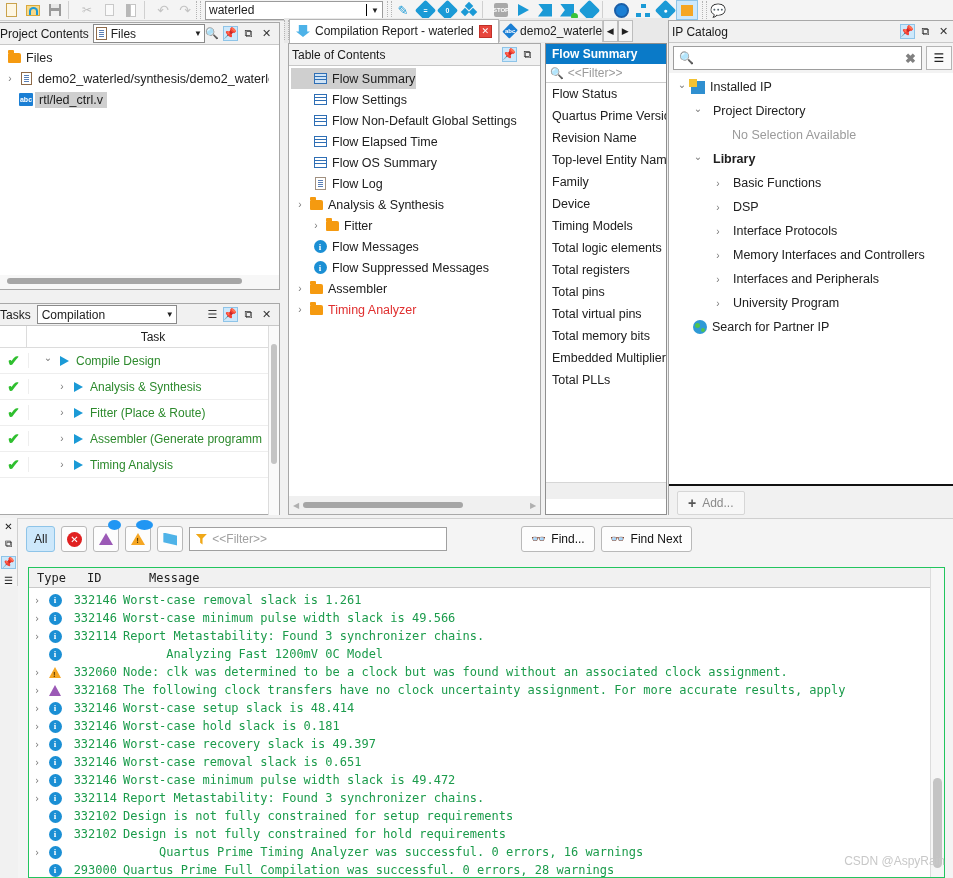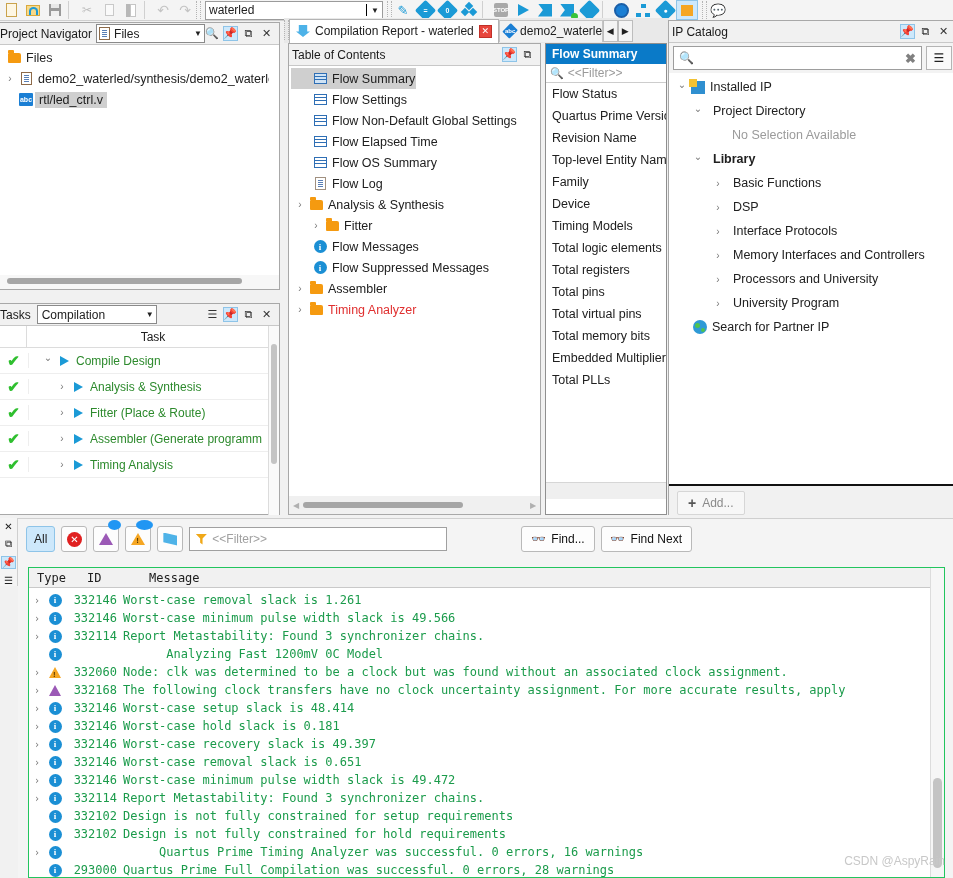--- a/index.html
+++ b/index.html
@@ -229,21 +229,21 @@
       </div>
     <div class="tb-ico" style="background:#cde8fb;border:1px solid #8ec4e8;">
       <div style="width:12px;height:11px;background:#f5a623;"></div>
     </div>
     <div class="grip" style="margin-left:4px;"></div>
     <div class="tb-ico" style="color:#1b7fd4;font-size:13px;">💬</div>
   </div>
 
   <div class="panel" style="left:-4px; top:22px; width:284px; height:268px;">
     <div class="panel-head">
-      <span class="panel-title">Project Navigator</span>
+      <span class="panel-title">Project Contents</span>
       <div class="combo-small" style="width:152px; margin-left:4px;">
         <span class="doc-ico"></span>
         <span>Files</span>
         <span class="cb-arrow">▼</span>
       </div>
       <div class="hdr-btns">
         <span class="hbtn">🔍</span>
         <span class="hbtn pinned">📌</span>
         <span class="hbtn">⧉</span>
         <span class="hbtn">✕</span>
@@ -274,21 +274,21 @@
       </div>
     </div>
     <div class="scrollh" style="height:14px;background:#f7f7f7;">
       <div class="thumb" style="left:10px;width:235px;"></div>
     </div>
   </div>
 
   <div class="panel" style="left:-4px; top:303px; width:284px; height:212px;">
     <div class="panel-head">
       <span class="panel-title">Tasks</span>
-      <div class="combo-small" style="width:120px; margin-left:6px;">
+      <div class="combo-small" style="width:140px; margin-left:6px;">
         <span style="padding-left:2px;">Compilation</span>
         <span class="cb-arrow">▼</span>
       </div>
       <div class="hdr-btns">
         <span class="hbtn">☰</span>
         <span class="hbtn pinned">📌</span>
         <span class="hbtn">⧉</span>
         <span class="hbtn">✕</span>
       </div>
     </div>
@@ -544,21 +544,21 @@
       <div class="trow" style="padding-left:42px;height:24px;">
         <span class="chev right"></span>
         <span class="tlabel" style="padding-left:8px;">Interface Protocols</span>
       </div>
       <div class="trow" style="padding-left:42px;height:24px;">
         <span class="chev right"></span>
         <span class="tlabel" style="padding-left:8px;">Memory Interfaces and Controllers</span>
       </div>
       <div class="trow" style="padding-left:42px;height:24px;">
         <span class="chev right"></span>
-        <span class="tlabel" style="padding-left:8px;">Processors and University</span>
+        <span class="tlabel" style="padding-left:8px;">Interfaces and Peripherals</span>
       </div>
       <div class="trow" style="padding-left:42px;height:24px;">
         <span class="chev right"></span>
         <span class="tlabel" style="padding-left:8px;">University Program</span>
       </div>
       <div class="trow" style="padding-left:22px;height:24px;">
         <span class="ticon">
           <span style="width:14px;height:14px;border-radius:50%;background:#2f9ad6;display:inline-block;position:relative;">
             <span style="position:absolute;left:2px;top:3px;width:5px;height:5px;background:#4fc34f;border-radius:50%;"></span>
             <span style="position:absolute;right:2px;bottom:2px;width:4px;height:4px;background:#4fc34f;border-radius:50%;"></span>

